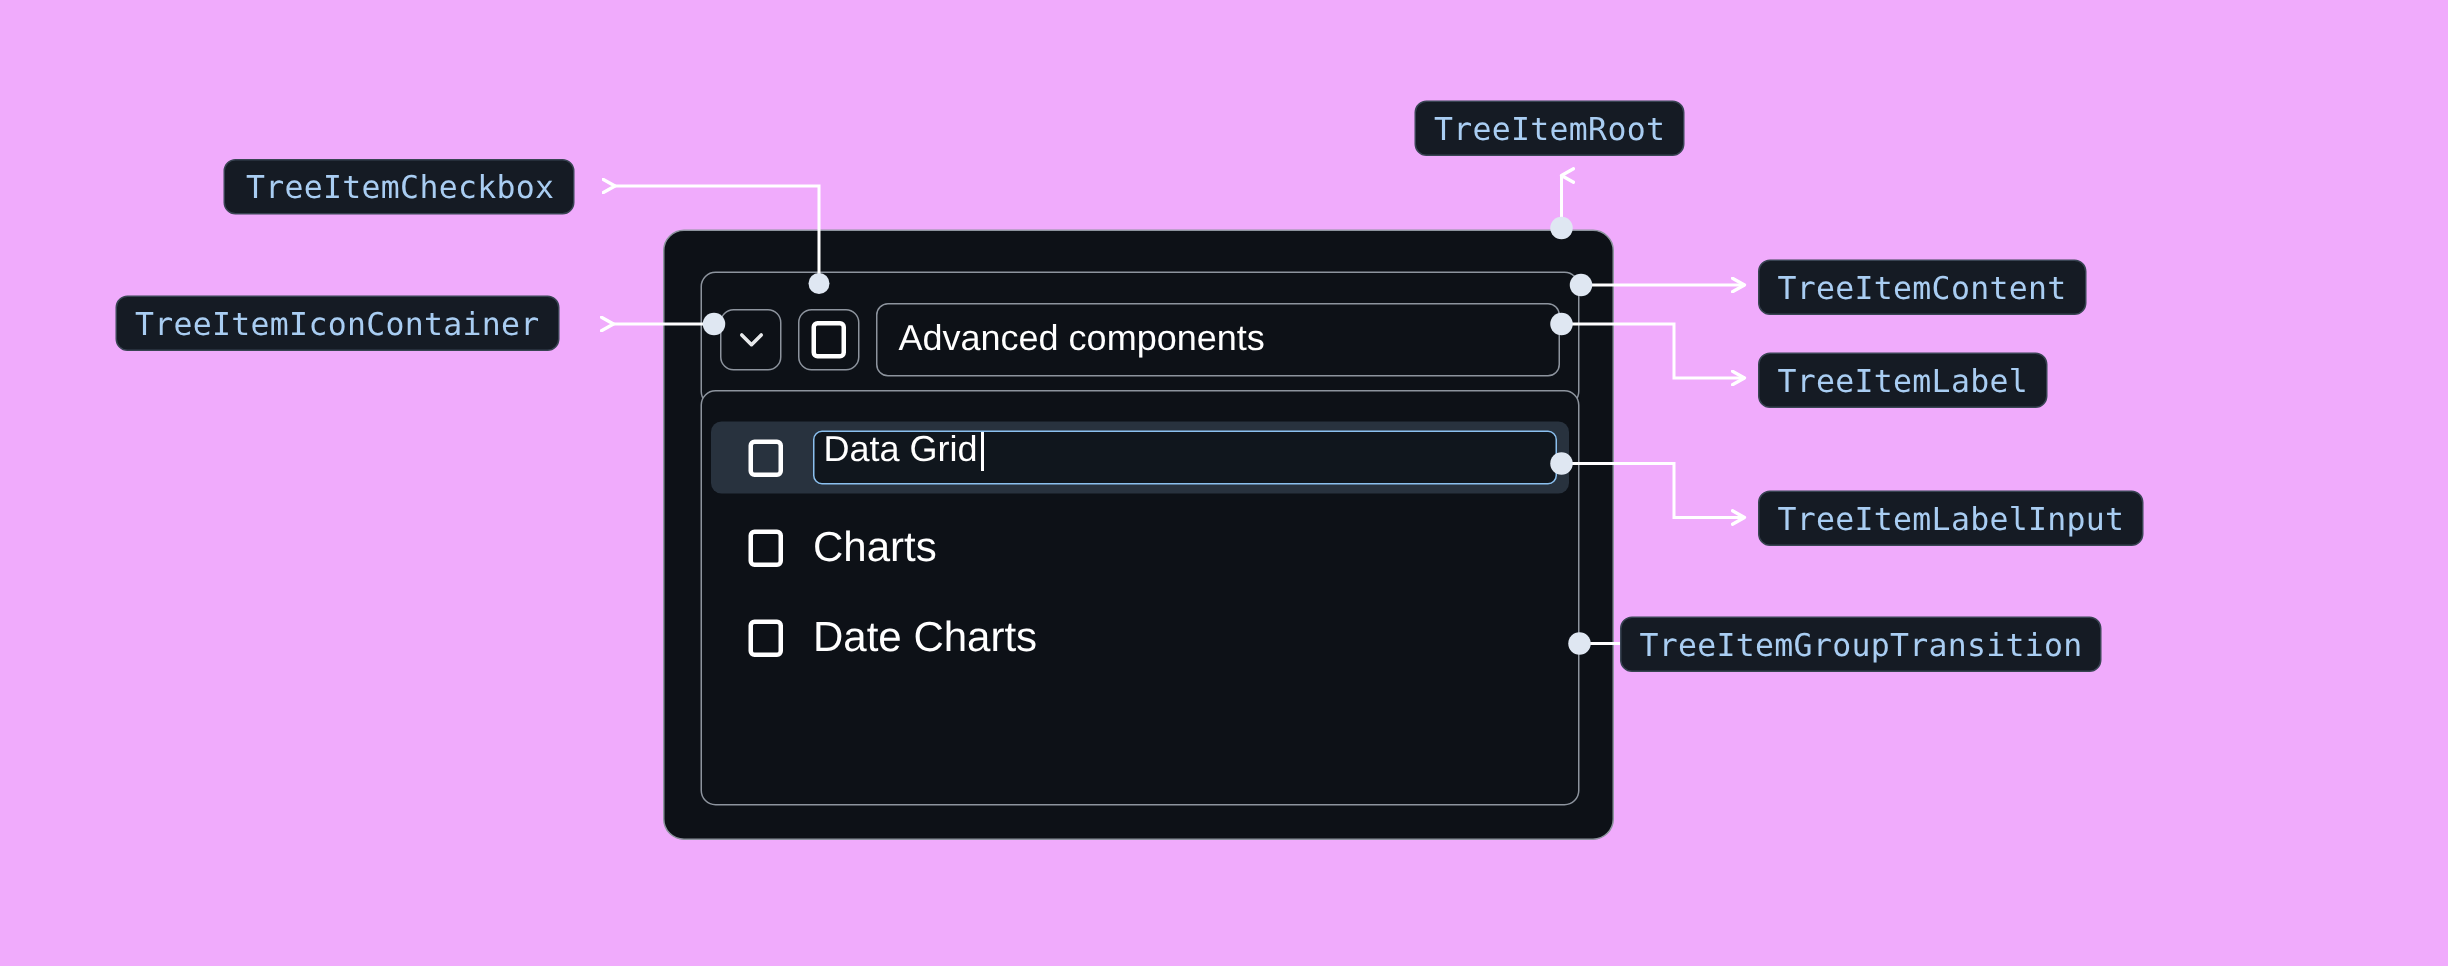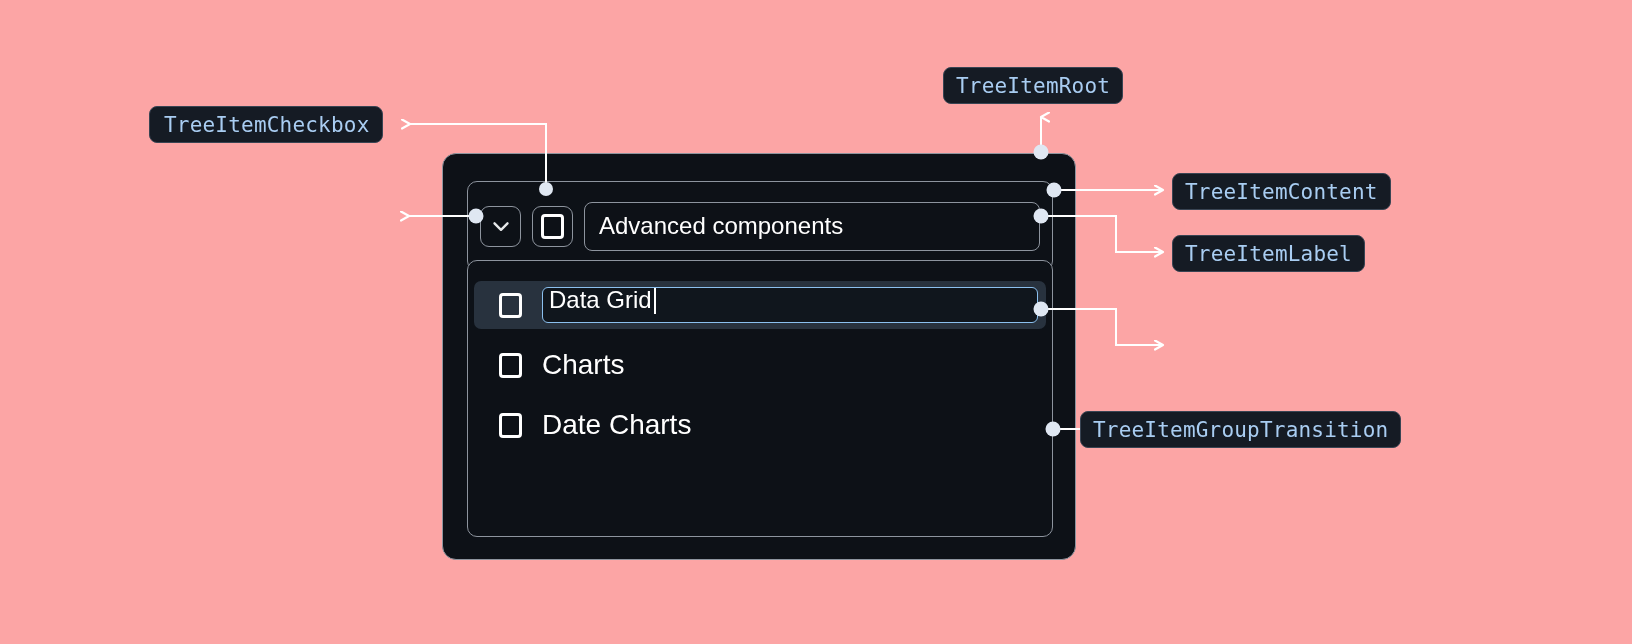--- a/index.html
+++ b/index.html
@@ -8,21 +8,21 @@
     padding: 0;
     background: #000000;
   }
   body {
     font-family: "Liberation Sans", sans-serif;
   }
   #stage {
     position: relative;
     width: 1632px;
     height: 644px;
-    background: #fca5a5;
+    background: #f0abfc;
     overflow: hidden;
   }
   #wires {
     position: absolute;
     left: 0; top: 0;
     width: 1632px;
     height: 644px;
     pointer-events: none;
     z-index: 5;
   }
@@ -239,25 +239,27 @@
       <circle cx="1041" cy="216" r="7.5"></circle>
       <circle cx="1041" cy="309" r="7.5"></circle>
       <circle cx="1053" cy="429" r="7.5"></circle>
     </g>
   </svg>
 
   <div class="badge" style="left:943px;  top:67px;">TreeItemRoot</div>
 
   <div class="badge" style="left:149px;  top:106px;padding-left:14px;">TreeItemCheckbox</div>
 
+  <div class="badge" style="left:77px;   top:197px;">TreeItemIconContainer</div>
 
   <div class="badge" style="left:1172px; top:173px;">TreeItemContent</div>
 
   <div class="badge" style="left:1172px; top:235px;">TreeItemLabel</div>
 
+  <div class="badge" style="left:1172px; top:327px;">TreeItemLabelInput</div>
 
   <div class="badge" style="left:1080px; top:411px;">TreeItemGroupTransition</div>
 
   <div class="tree-root">
 
     <div class="tree-content">
 
       <div class="icon-container">
         <span>
           <svg width="26" height="26" viewBox="0 0 24 24" fill="none" stroke="#e6e8ea" stroke-width="2.2" stroke-linecap="round" stroke-linejoin="round">

